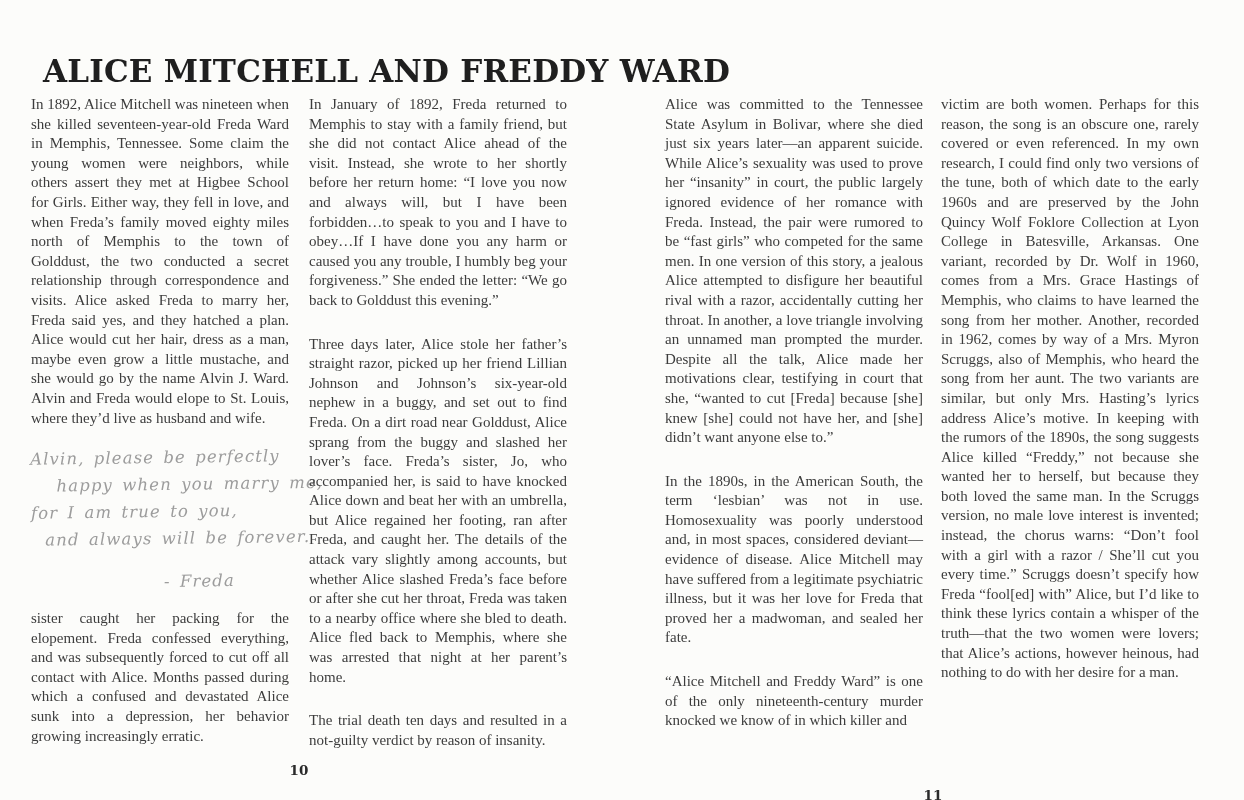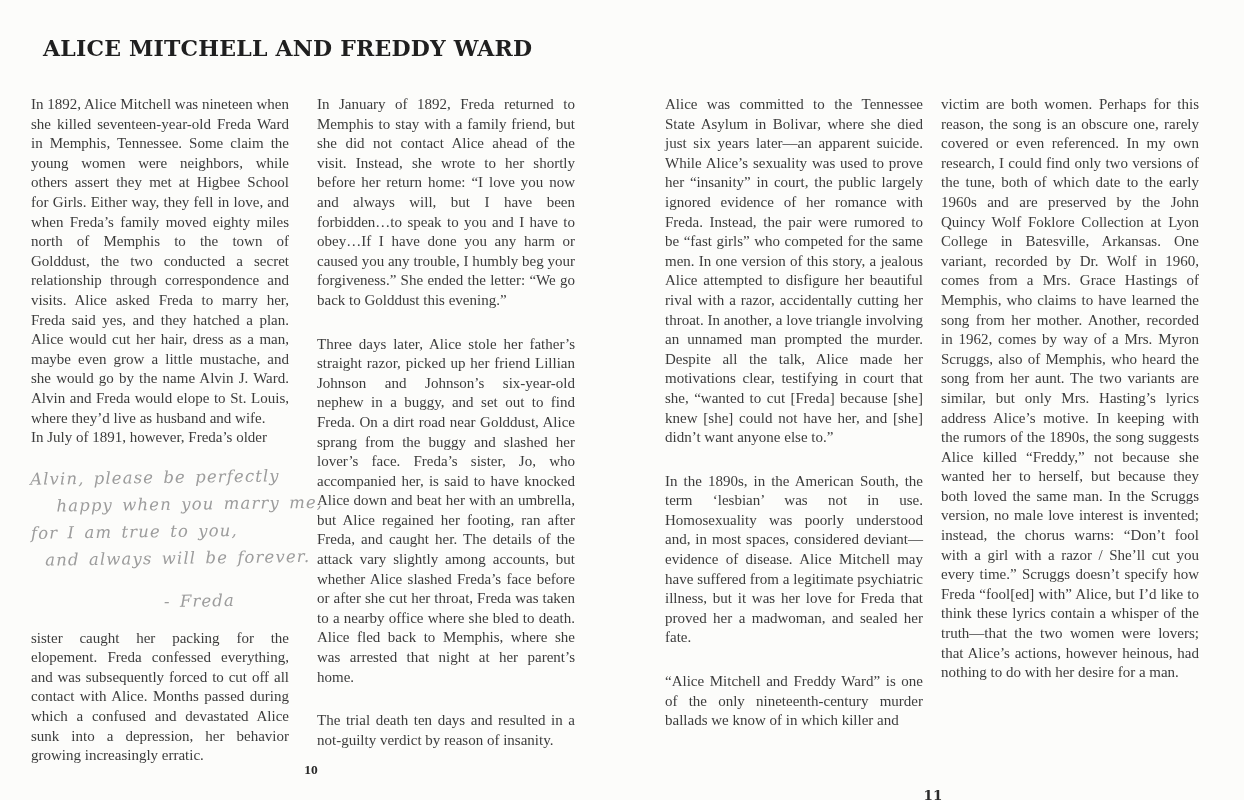--- a/index.html
+++ b/index.html
@@ -12,44 +12,44 @@
     width: 1244px;
     height: 800px;
     background: #fcfcfa;
     overflow: hidden;
     font-family: "Liberation Serif", "DejaVu Serif", serif;
     color: #3c3c3c;
   }
   .chapter-title {
     position: absolute;
     left: 43px;
-    top: 20px;
+    top: 32px;
     font-family: "DejaVu Serif", "Liberation Serif", serif;
     font-weight: 700;
-    font-size: 22px;
+    font-size: 31px;
     letter-spacing: 0.2px;
     color: #1f1f1f;
     white-space: nowrap;
   }
   .col {
     position: absolute;
     top: 95px;
     width: 258px;
     font-size: 15px;
     line-height: 19.6px;
     text-align: justify;
   }
   .col p {
     margin: 0;
   }
   .col p + p.gap {
     margin-top: 24px;
   }
   #col1 { left: 31px; }
-  #col2 { left: 317px; }
+  #col2 { left: 309px; }
   #col3 { left: 665px; }
   #col4 { left: 941px; }
 
   .handwritten-note {
     margin: 16px 0 14px 0;
     font-family: "DejaVu Serif", "Liberation Serif", serif;
     font-style: italic;
     font-size: 16.5px;
     line-height: 27px;
     color: #9c9c9c;
@@ -68,53 +68,52 @@
   .page-number {
     position: absolute;
     top: 762px;
     width: 60px;
     text-align: center;
     font-family: "DejaVu Serif", "Liberation Serif", serif;
     font-weight: 700;
     font-size: 13.5px;
     color: #2a2a2a;
   }
-  #page-number-left  { left: 281px; font-family: Liberation Serif, serif; }
+  #page-number-left  { left: 269px; }
   #page-number-right { left: 903px; margin-top: 25px; }
 </style>
 </head>
 <body>
 
 <div class="spread">
 
   <h1 class="chapter-title">ALICE MITCHELL AND FREDDY WARD</h1>
 
   <div class="col" id="col1">
     <p>In 1892, Alice Mitchell was nineteen when she killed seventeen-year-old Freda Ward in Memphis, Tennessee. Some claim the young women were neighbors, while others assert they met at Higbee School for Girls. Either way, they fell in love, and when Freda’s family moved eighty miles north of Memphis to the town of Golddust, the two conducted a secret relationship through correspondence and visits. Alice asked Freda to marry her, Freda said yes, and they hatched a plan. Alice would cut her hair, dress as a man, maybe even grow a little mustache, and she would go by the name Alvin J. Ward. Alvin and Freda would elope to St. Louis, where they’d live as husband and wife.</p>
-    <p>In July of 1891, however, Freda’s older</p>
     <div class="handwritten-note">
       <div class="hw-line">Alvin, please be perfectly</div>
       <div class="hw-line hw-indent-1">happy when you marry me,</div>
       <div class="hw-line">for I am true to you,</div>
       <div class="hw-line hw-indent-2">and always will be forever.</div>
       <div class="hw-line hw-signature">- Freda</div>
     </div>
     <p>sister caught her packing for the elopement. Freda confessed everything, and was subsequently forced to cut off all contact with Alice. Months passed during which a confused and devastated Alice sunk into a depression, her behavior growing increasingly erratic.</p>
   </div>
 
   <div class="col" id="col2">
     <p>In January of 1892, Freda returned to Memphis to stay with a family friend, but she did not contact Alice ahead of the visit. Instead, she wrote to her shortly before her return home: “I love you now and always will, but I have been forbidden…to speak to you and I have to obey…If I have done you any harm or caused you any trouble, I humbly beg your forgiveness.” She ended the letter: “We go back to Golddust this evening.”</p>
     <p class="gap">Three days later, Alice stole her father’s straight razor, picked up her friend Lillian Johnson and Johnson’s six-year-old nephew in a buggy, and set out to find Freda. On a dirt road near Golddust, Alice sprang from the buggy and slashed her lover’s face. Freda’s sister, Jo, who accompanied her, is said to have knocked Alice down and beat her with an umbrella, but Alice regained her footing, ran after Freda, and caught her. The details of the attack vary slightly among accounts, but whether Alice slashed Freda’s face before or after she cut her throat, Freda was taken to a nearby office where she bled to death. Alice fled back to Memphis, where she was arrested that night at her parent’s home.</p>
     <p class="gap">The trial death ten days and resulted in a not-guilty verdict by reason of insanity.</p>
   </div>
 
   <div class="col" id="col3">
     <p>Alice was committed to the Tennessee State Asylum in Bolivar, where she died just six years later—an apparent suicide. While Alice’s sexuality was used to prove her “insanity” in court, the public largely ignored evidence of her romance with Freda. Instead, the pair were rumored to be “fast girls” who competed for the same men. In one version of this story, a jealous Alice attempted to disfigure her beautiful rival with a razor, accidentally cutting her throat. In another, a love triangle involving an unnamed man prompted the murder. Despite all the talk, Alice made her motivations clear, testifying in court that she, “wanted to cut [Freda] because [she] knew [she] could not have her, and [she] didn’t want anyone else to.”</p>
     <p class="gap">In the 1890s, in the American South, the term ‘lesbian’ was not in use. Homosexuality was poorly understood and, in most spaces, considered deviant—evidence of disease. Alice Mitchell may have suffered from a legitimate psychiatric illness, but it was her love for Freda that proved her a madwoman, and sealed her fate.</p>
-    <p class="gap">“Alice Mitchell and Freddy Ward” is one of the only nineteenth-century murder ballads we know of in which killer and</p>
+    <p class="gap">“Alice Mitchell and Freddy Ward” is one of the only nineteenth-century murder knocked we know of in which killer and</p>
   </div>
 
   <div class="col" id="col4">
     <p>victim are both women. Perhaps for this reason, the song is an obscure one, rarely covered or even referenced. In my own research, I could find only two versions of the tune, both of which date to the early 1960s and are preserved by the John Quincy Wolf Foklore Collection at Lyon College in Batesville, Arkansas. One variant, recorded by Dr. Wolf in 1960, comes from a Mrs. Grace Hastings of Memphis, who claims to have learned the song from her mother. Another, recorded in 1962, comes by way of a Mrs. Myron Scruggs, also of Memphis, who heard the song from her aunt. The two variants are similar, but only Mrs. Hasting’s lyrics address Alice’s motive. In keeping with the rumors of the 1890s, the song suggests Alice killed “Freddy,” not because she wanted her to herself, but because they both loved the same man. In the Scruggs version, no male love interest is invented; instead, the chorus warns: “Don’t fool with a girl with a razor / She’ll cut you every time.” Scruggs doesn’t specify how Freda “fool[ed] with” Alice, but I’d like to think these lyrics contain a whisper of the truth—that the two women were lovers; that Alice’s actions, however heinous, had nothing to do with her desire for a man.</p>
   </div>
 
   <div class="page-number" id="page-number-left">10</div>
 
   <div class="page-number" id="page-number-right">11</div>
 

